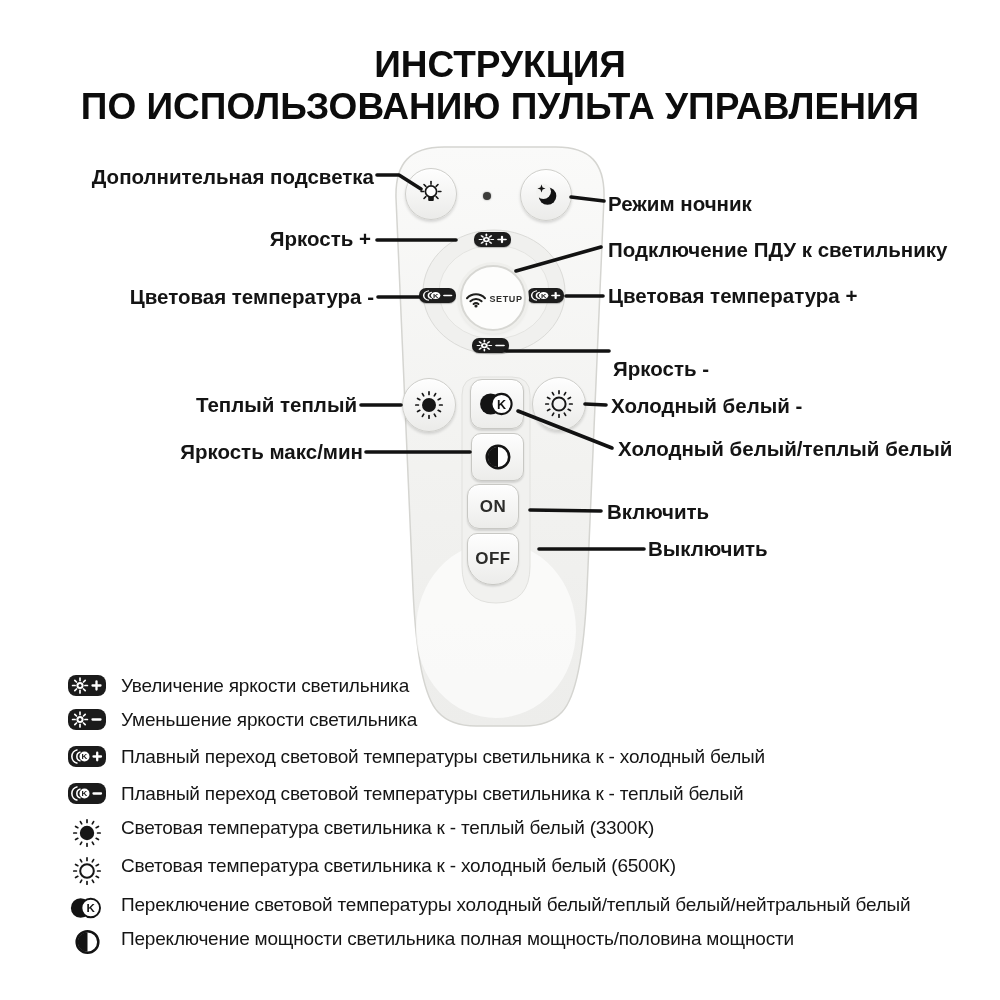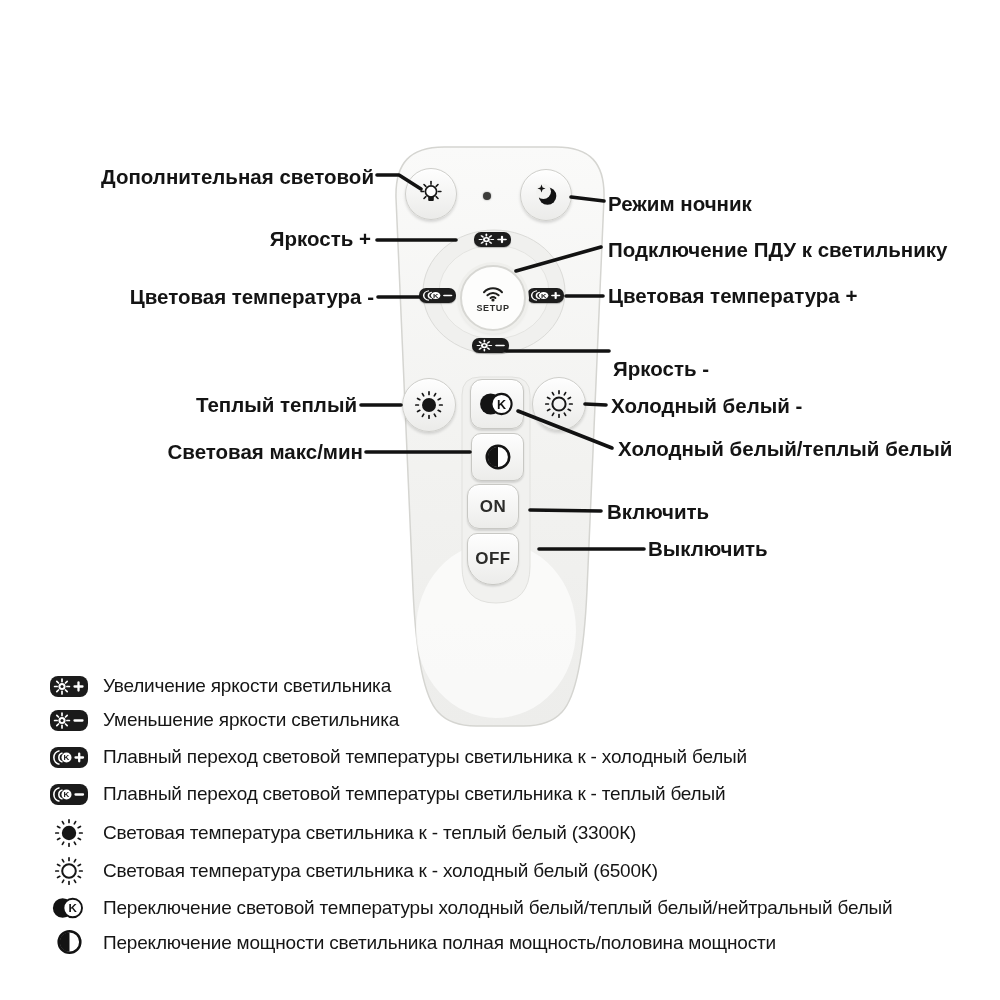--- a/index.html
+++ b/index.html
@@ -30,46 +30,50 @@
   }
   .pad-pill {
     position:absolute; width:37px; height:15px; background:#1d1d1d; border-radius:7px;
     display:flex; align-items:center; justify-content:center;
     box-shadow:0 1px 1px rgba(0,0,0,0.25);
   }
   .setup-btn {
     position:absolute; left:460px; top:265px; width:62px; height:62px; border-radius:50%;
     background:#fdfdfc; border:2px solid #d7d7d3;
     box-shadow:0 0 0 3px #efefec, 0 2px 4px rgba(0,0,0,0.15);
-    display:flex; flex-direction:column; align-items:center; justify-content:center;
+    display:flex; align-items:center; justify-content:center;
   }
   .setup-label { font-size:9px; font-weight:700; color:#2e2e2c; letter-spacing:0.6px; margin-top:1px; }
   .onoff-label { font-size:17px; font-weight:700; color:#2c2c2a; letter-spacing:0.5px; }
   .led-dot {
     position:absolute; left:483px; top:192px; width:8px; height:8px; border-radius:50%;
     background:#3c3c3a; box-shadow:0 0 2px rgba(0,0,0,0.4);
   }
   .callout {
     position:absolute; font-size:20.5px; font-weight:700; white-space:nowrap;
     transform:translateY(-50%); color:#141414;
   }
   .callout.left { text-align:right; }
-  .legend-row { position:absolute; left:46px; display:flex; align-items:center; transform:translateY(-50%); }
+  .legend-row { position:absolute; left:64px; display:flex; align-items:flex-start; transform:translateY(-50%); }
   .legend-icon { width:46px; flex:0 0 46px; display:flex; align-items:center; justify-content:center; }
   .legend-pill {
     width:38px; height:21px; background:#1b1b1b; border-radius:8px;
     display:flex; align-items:center; justify-content:center;
   }
   .legend-text { font-size:19px; font-weight:500; color:#151515; margin-left:11px; white-space:nowrap; letter-spacing:-0.2px; }
 </style>
 </head>
 <body>
 
 <div class="canvas">
 
+  <div class="title">
+    <div>ИНСТРУКЦИЯ</div>
+    <div>ПО ИСПОЛЬЗОВАНИЮ ПУЛЬТА УПРАВЛЕНИЯ</div>
+  </div>
 
   <svg class="remote-svg" viewBox="0 0 1000 1000">
     <defs>
       <linearGradient id="bodyGrad" x1="0" y1="0" x2="0" y2="1">
         <stop offset="0" stop-color="#fafaf9"></stop>
         <stop offset="0.55" stop-color="#f2f2f0"></stop>
         <stop offset="1" stop-color="#ededeb"></stop>
       </linearGradient>
     </defs>
     <path d="M 444 147 L 556 147 C 590 147 605 163 604 198 L 587 590 C 584 655 576 697 562 712
@@ -251,25 +255,25 @@
       <polyline points="516,271 601,247"></polyline>
       <polyline points="566,296 603,296"></polyline>
       <polyline points="506,351 609,351"></polyline>
       <polyline points="585,404 606,405"></polyline>
       <polyline points="518,411 612,448"></polyline>
       <polyline points="530,510 601,511"></polyline>
       <polyline points="539,549 644,549"></polyline>
     </g>
   </svg>
 
-  <div class="callout left" style="right:626px; top:177px;">Дополнительная световой</div>
+  <div class="callout left" style="right:626px; top:177px;">Дополнительная подсветка</div>
   <div class="callout left" style="right:629px; top:239px;">Яркость +</div>
   <div class="callout left" style="right:626px; top:297px;">Цветовая температура -</div>
   <div class="callout left" style="right:643px; top:405px;">Теплый теплый</div>
-  <div class="callout left" style="right:637px; top:452px;">Световая макс/мин</div>
+  <div class="callout left" style="right:637px; top:452px;">Яркость макс/мин</div>
 
   <div class="callout" style="left:608px; top:204px;text-align:right;">Режим ночник</div>
   <div class="callout" style="left:608px; top:250px;">Подключение ПДУ к светильнику</div>
   <div class="callout" style="left:608px; top:296px;">Цветовая температура +</div>
   <div class="callout" style="left:613px; top:369px;">Яркость -</div>
   <div class="callout" style="left:611px; top:406px;">Холодный белый -</div>
   <div class="callout" style="left:618px; top:449px;">Холодный белый/теплый белый</div>
   <div class="callout" style="left:607px; top:512px;">Включить</div>
   <div class="callout" style="left:648px; top:549px;">Выключить</div>
 

